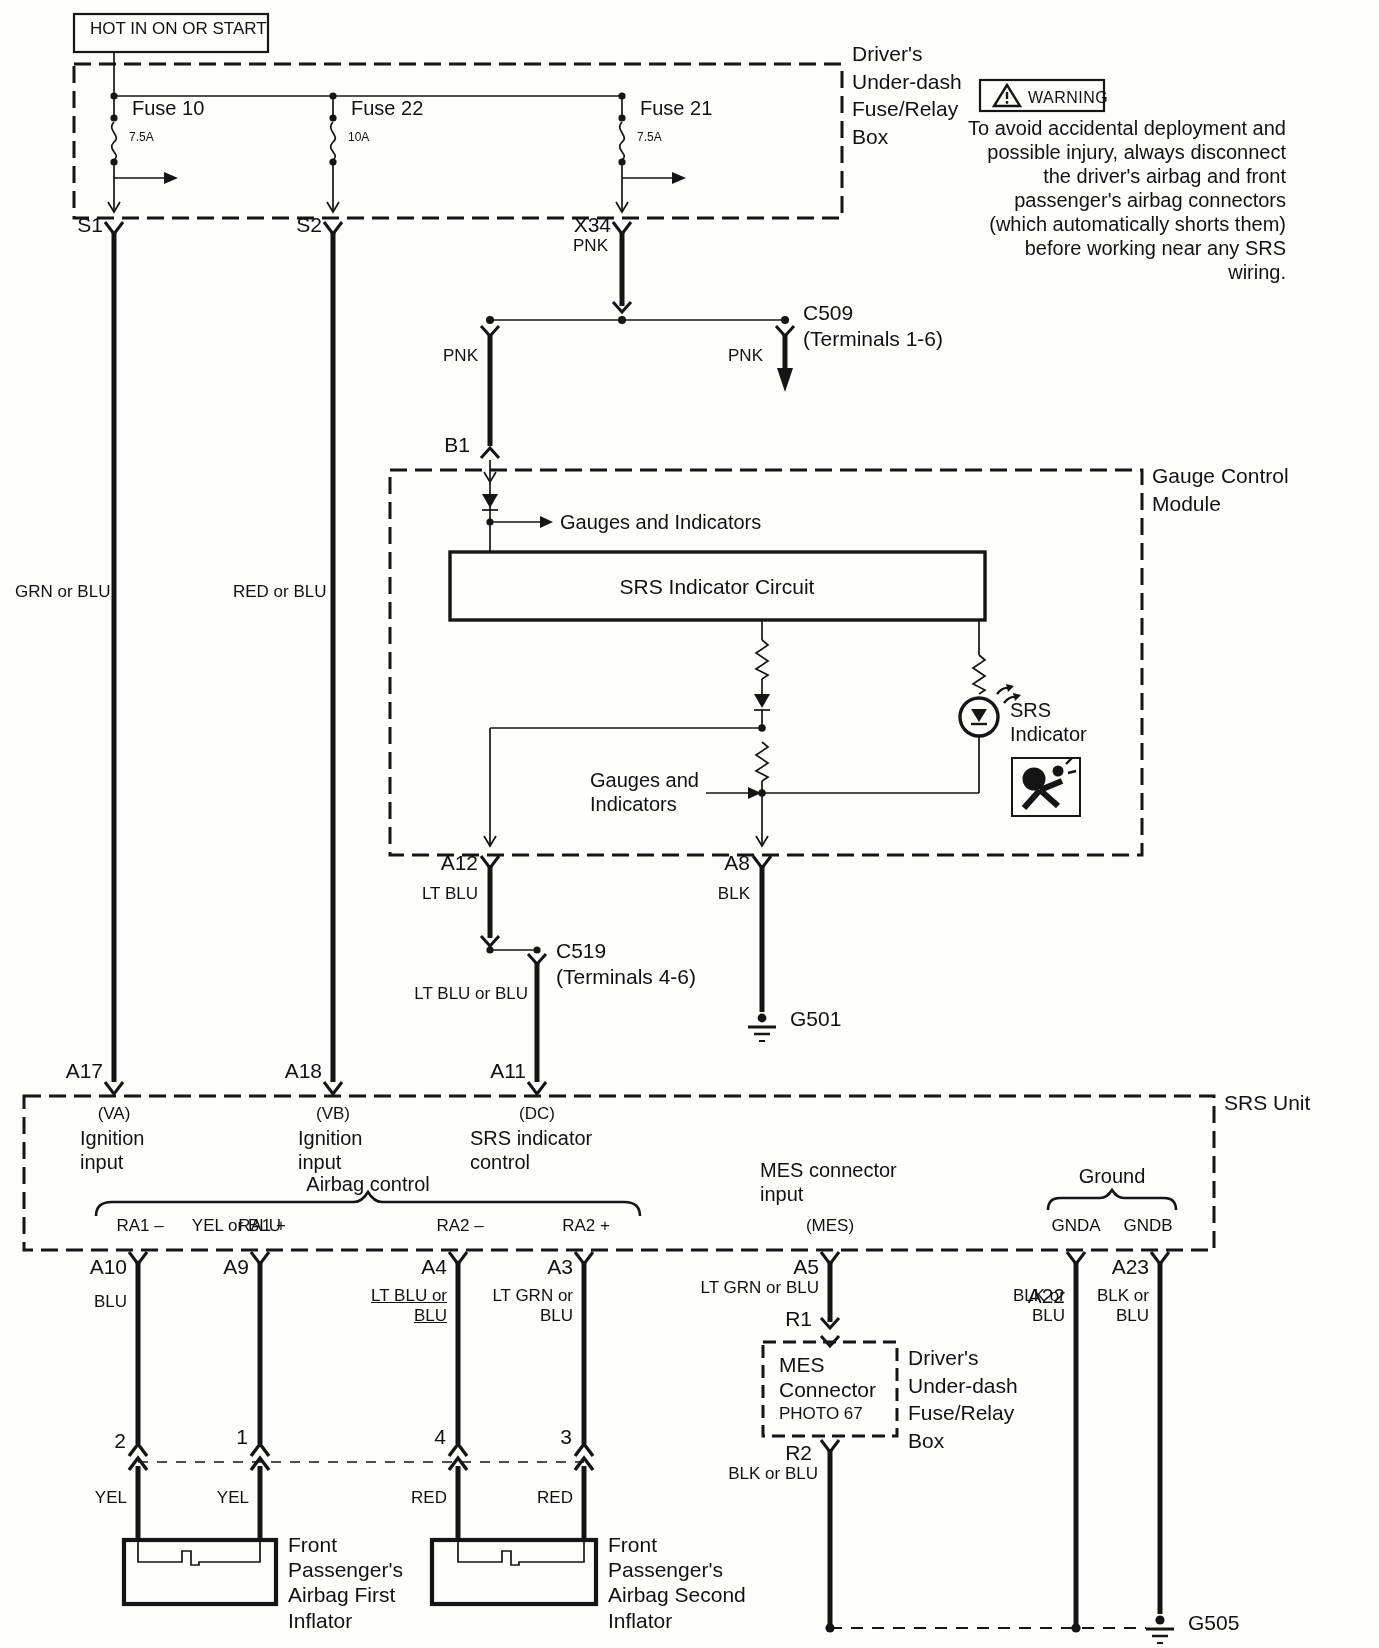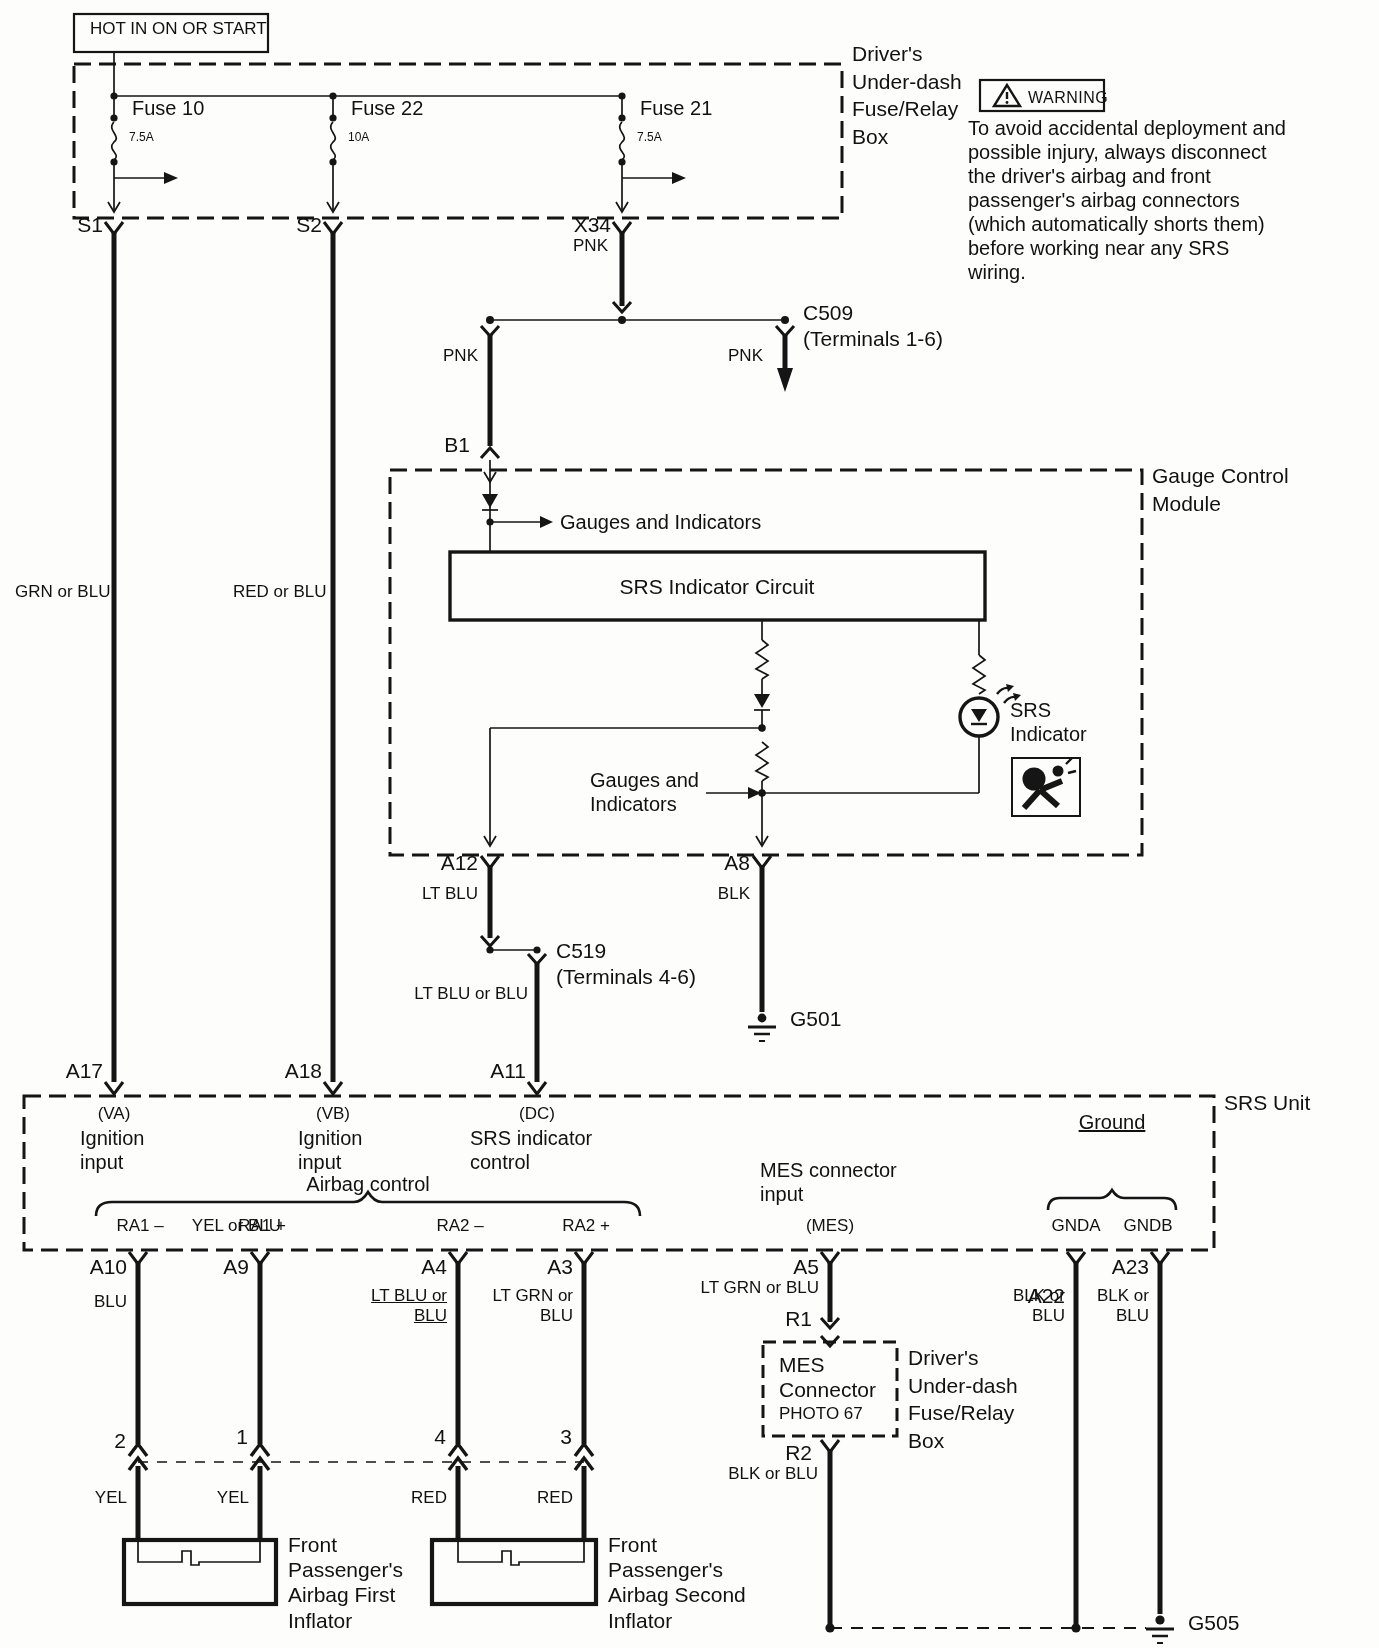--- a/index.html
+++ b/index.html
@@ -313,21 +313,21 @@
 <div class="lbl" style="left:351px;top:96px;">Fuse 22</div>
 <div class="lbl xs" style="left:348px;top:130px;">10A</div>
 <div class="lbl" style="left:640px;top:96px;">Fuse 21</div>
 <div class="lbl xs" style="left:637px;top:130px;">7.5A</div>
 
 <div class="lbl b r" style="left:103px;top:212px;">S1</div>
 <div class="lbl b r" style="left:322px;top:212px;">S2</div>
 <div class="lbl b r" style="left:611px;top:212px;">X34</div>
 
 <div class="lbl wtitle" style="left:1028px;top:88px;">WARNING</div>
-<div class="lbl para" style="left:968px;top:116px;">To avoid accidental deployment and possible injury, always disconnect the driver's airbag and front passenger's airbag connectors (which automatically shorts them) before working near any SRS wiring.</div>
+<div class="lbl para" style="left:968px;top:116px;text-align:right;">To avoid accidental deployment and possible injury, always disconnect the driver's airbag and front passenger's airbag connectors (which automatically shorts them) before working near any SRS wiring.</div>
 
 <div class="lbl s r" style="left:608px;top:236px;">PNK</div>
 <div class="lbl s r" style="left:478px;top:346px;">PNK</div>
 <div class="lbl s r" style="left:763px;top:346px;">PNK</div>
 <div class="lbl b" style="left:803px;top:300px;">C509</div>
 <div class="lbl b" style="left:803px;top:326px;">(Terminals 1-6)</div>
 <div class="lbl b r" style="left:470px;top:432px;">B1</div>
 
 <div class="lbl b boxlbl" style="left:1152px;top:462px;">Gauge Control
 Module</div>
@@ -367,21 +367,21 @@
 
 <div class="lbl c" style="left:368px;top:1172px;">Airbag control</div>
 <div class="lbl s c" style="left:140px;top:1216px;">RA1 –</div>
 <div class="lbl s c" style="left:262px;top:1216px;">RA1 +</div>
 <div class="lbl s c" style="left:460px;top:1216px;">RA2 –</div>
 <div class="lbl s c" style="left:586px;top:1216px;">RA2 +</div>
 
 <div class="lbl" style="left:760px;top:1158px;">MES connector
 input</div>
 <div class="lbl s c" style="left:830px;top:1216px;">(MES)</div>
-<div class="lbl c" style="left:1112px;top:1110px;text-decoration:underline;">Ground</div>
+<div class="lbl c" style="left:1112px;top:1164px;">Ground</div>
 <div class="lbl s c" style="left:1076px;top:1216px;">GNDA</div>
 <div class="lbl s c" style="left:1148px;top:1216px;">GNDB</div>
 
 <div class="lbl b r" style="left:127px;top:1254px;">A10</div>
 <div class="lbl b r" style="left:249px;top:1254px;">A9</div>
 <div class="lbl b r" style="left:447px;top:1254px;">A4</div>
 <div class="lbl b r" style="left:573px;top:1254px;text-align:center;">A3</div>
 <div class="lbl b r" style="left:819px;top:1254px;">A5</div>
 <div class="lbl b r" style="left:1065px;top:1254px;margin-top:29px;">A22</div>
 <div class="lbl b r" style="left:1149px;top:1254px;">A23</div>

